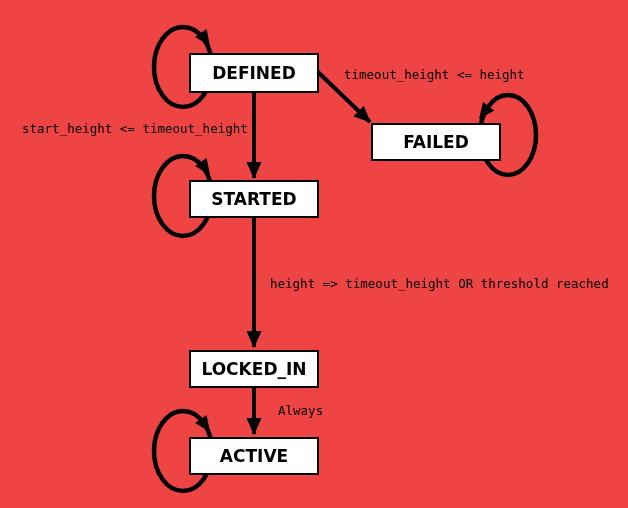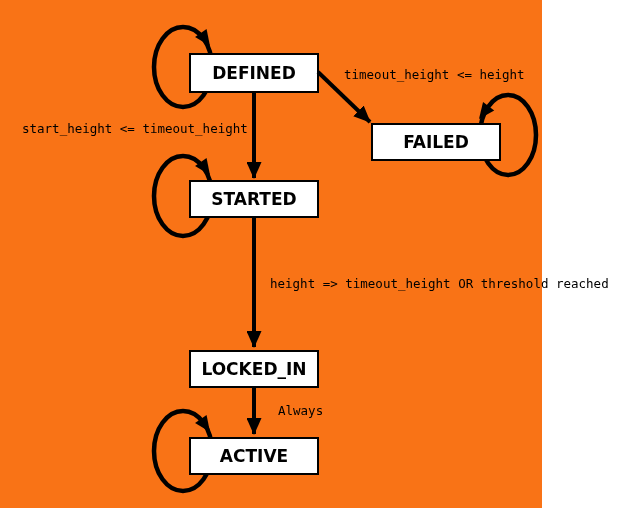--- a/index.html
+++ b/index.html
@@ -5,23 +5,23 @@
   html, body {
     margin: 0;
     padding: 0;
     background: #ffffff;
     width: 628px;
     height: 508px;
     overflow: hidden;
   }
   .canvas {
     position: relative;
-    width: 542px;
+    width: 628px;
     height: 508px;
-    background: #f97316;
+    background: #ef4444;
   }
   svg { display: block; }
   .state-box {
     fill: #ffffff;
     stroke: #000000;
     stroke-width: 2;
   }
   .loop {
     fill: none;
     stroke: #000000;

